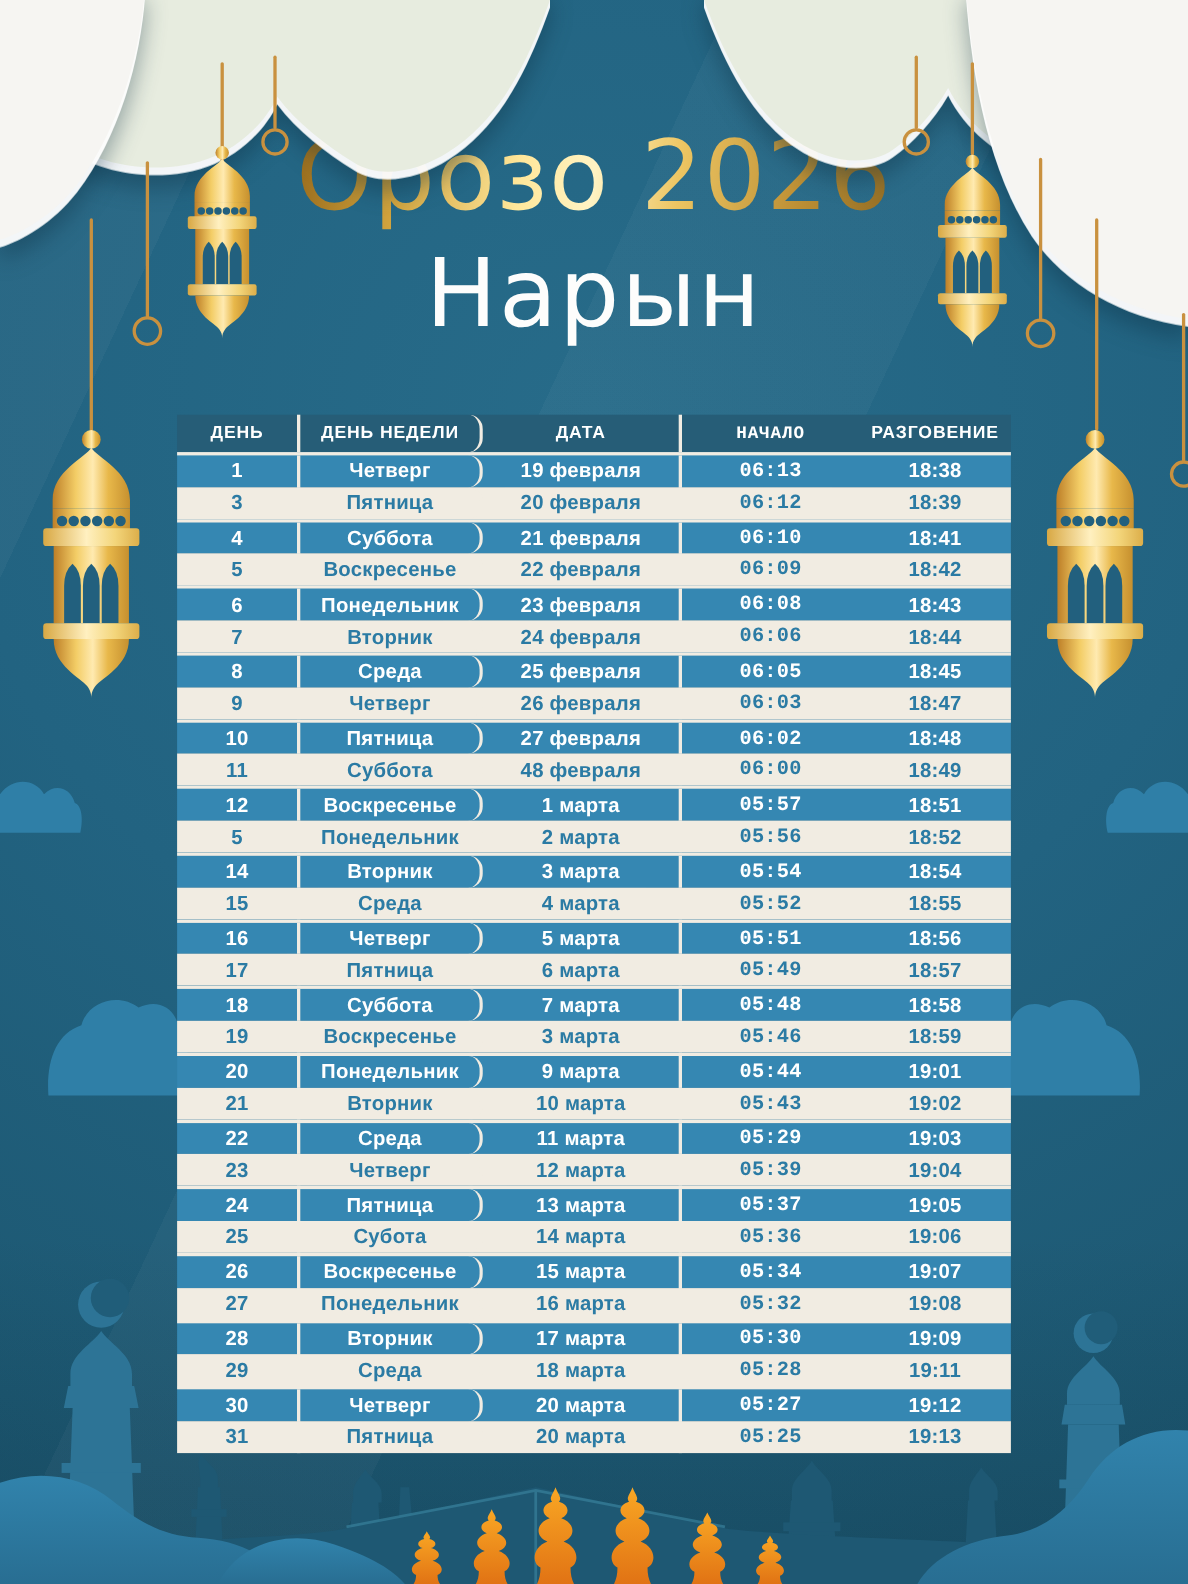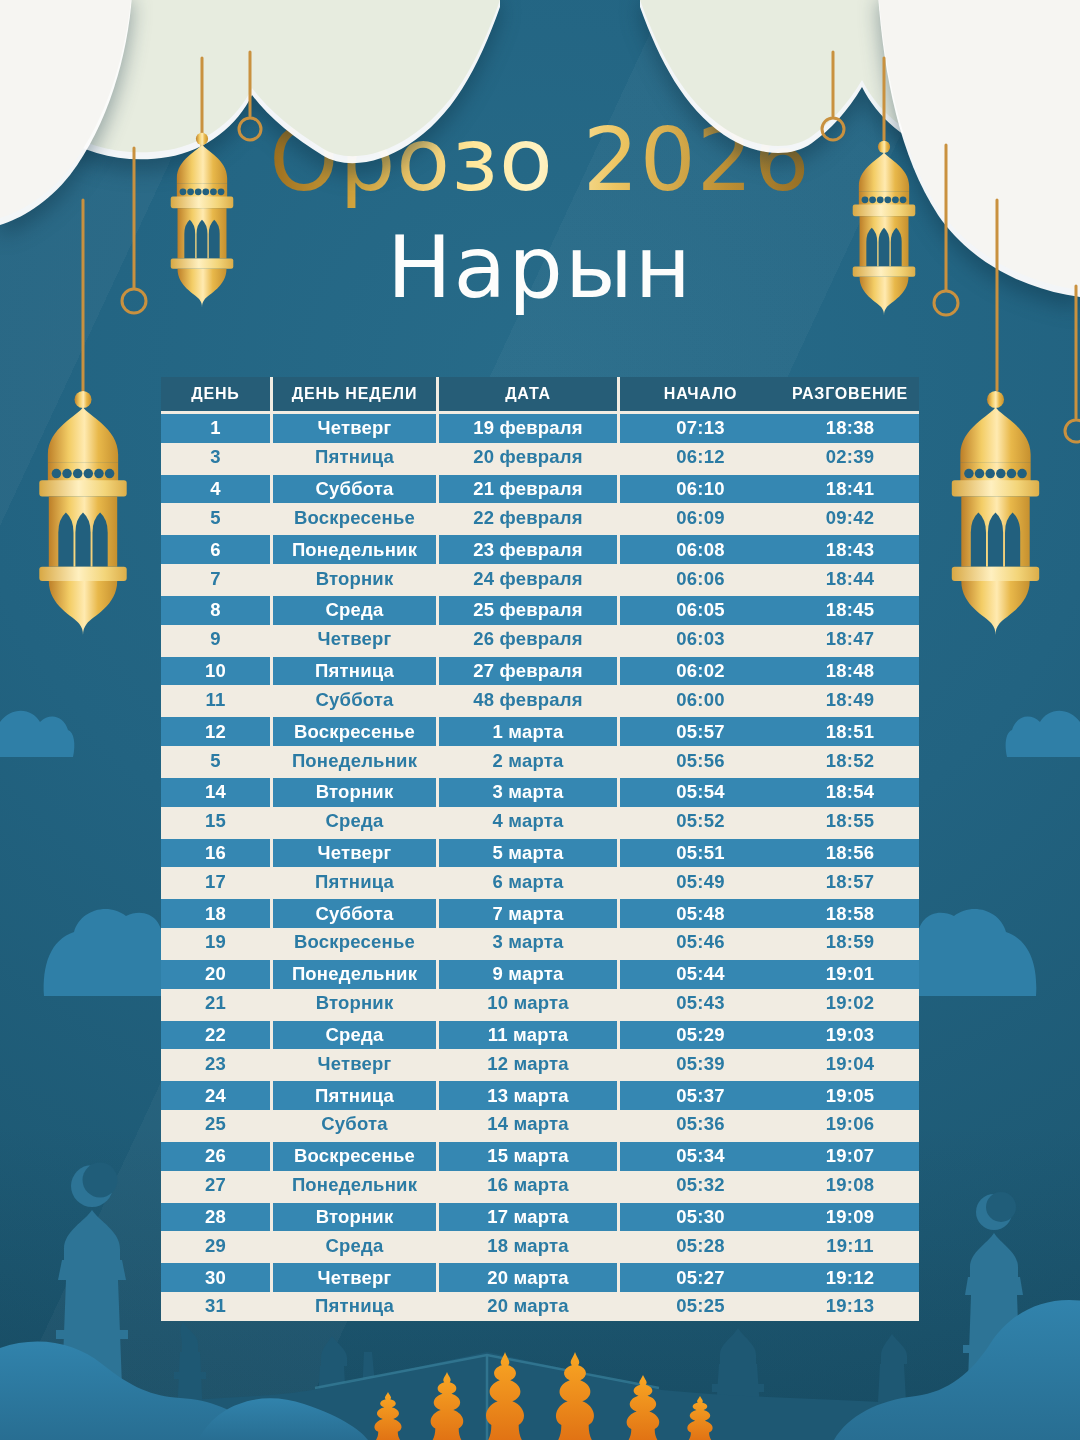--- a/index.html
+++ b/index.html
@@ -39,23 +39,23 @@
   .row{flex:1 1 auto;border-top:3px solid #f1ece2;}
   .row.blue{background:#3587b2;}
   .row.blue .cell{color:#ffffff;}
   .row.cream{background:#f1ece2;border-top:none;}
   .row.cream .cell{color:#2b7ba4;}
   .cell{
     display:flex;align-items:center;justify-content:center;box-sizing:border-box;
     font-weight:700;font-size:18.5px;letter-spacing:0.2px;white-space:nowrap;
   }
   .col0{width:112px;}
-  .col1{width:166px;}
+  .col1{width:166px;border-radius:13px;}
   .col2{width:181px;}
-  .col3{width:161px;}
+  .col3{width:161px;font-family:Liberation Mono, monospace;}
   .col4{flex:1;}
   .sep{border-right:3px solid #f1ece2;}
 </style>
 </head>
 <body>
 
 <div class="canvas">
 
   <svg class="deco" width="1080" height="1440" viewBox="0 0 1080 1440" aria-hidden="true">
     <defs>
@@ -203,40 +203,40 @@
       <div class="cell col1 sep">ДЕНЬ НЕДЕЛИ</div>
       <div class="cell col2 sep">ДАТА</div>
       <div class="cell col3">НАЧАЛО</div>
       <div class="cell col4">РАЗГОВЕНИЕ</div>
     </div>
 
     <div style="display:contents;"><div class="trow row blue">
           <div class="cell col0 sep">1</div>
           <div class="cell col1 sep">Четверг</div>
           <div class="cell col2 sep">19 февраля</div>
-          <div class="cell col3">07:13</div>
+          <div class="cell col3">06:13</div>
           <div class="cell col4">18:38</div>
         </div><div class="trow row cream">
           <div class="cell col0 sep">3</div>
           <div class="cell col1 sep">Пятница</div>
           <div class="cell col2 sep">20 февраля</div>
           <div class="cell col3">06:12</div>
-          <div class="cell col4">02:39</div>
+          <div class="cell col4">18:39</div>
         </div><div class="trow row blue">
           <div class="cell col0 sep">4</div>
           <div class="cell col1 sep">Суббота</div>
           <div class="cell col2 sep">21 февраля</div>
           <div class="cell col3">06:10</div>
           <div class="cell col4">18:41</div>
         </div><div class="trow row cream">
           <div class="cell col0 sep">5</div>
           <div class="cell col1 sep">Воскресенье</div>
           <div class="cell col2 sep">22 февраля</div>
           <div class="cell col3">06:09</div>
-          <div class="cell col4">09:42</div>
+          <div class="cell col4">18:42</div>
         </div><div class="trow row blue">
           <div class="cell col0 sep">6</div>
           <div class="cell col1 sep">Понедельник</div>
           <div class="cell col2 sep">23 февраля</div>
           <div class="cell col3">06:08</div>
           <div class="cell col4">18:43</div>
         </div><div class="trow row cream">
           <div class="cell col0 sep">7</div>
           <div class="cell col1 sep">Вторник</div>
           <div class="cell col2 sep">24 февраля</div>

